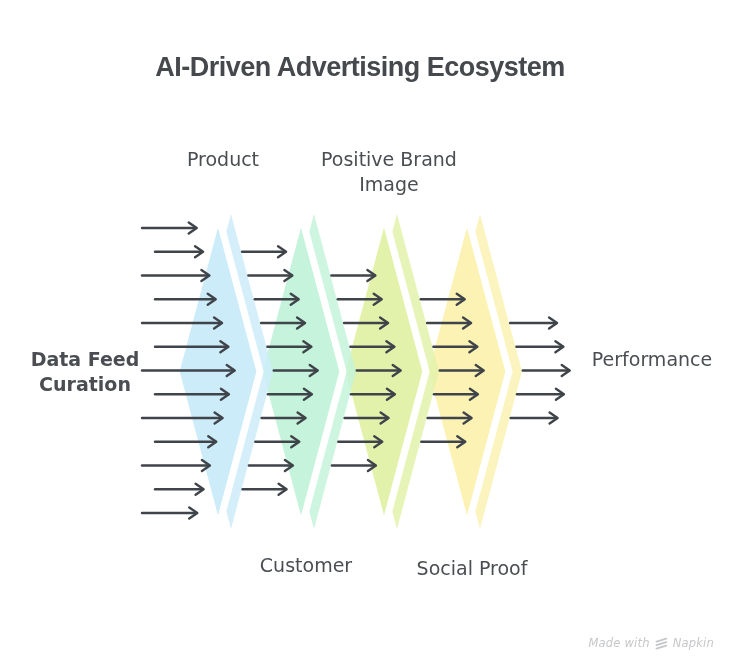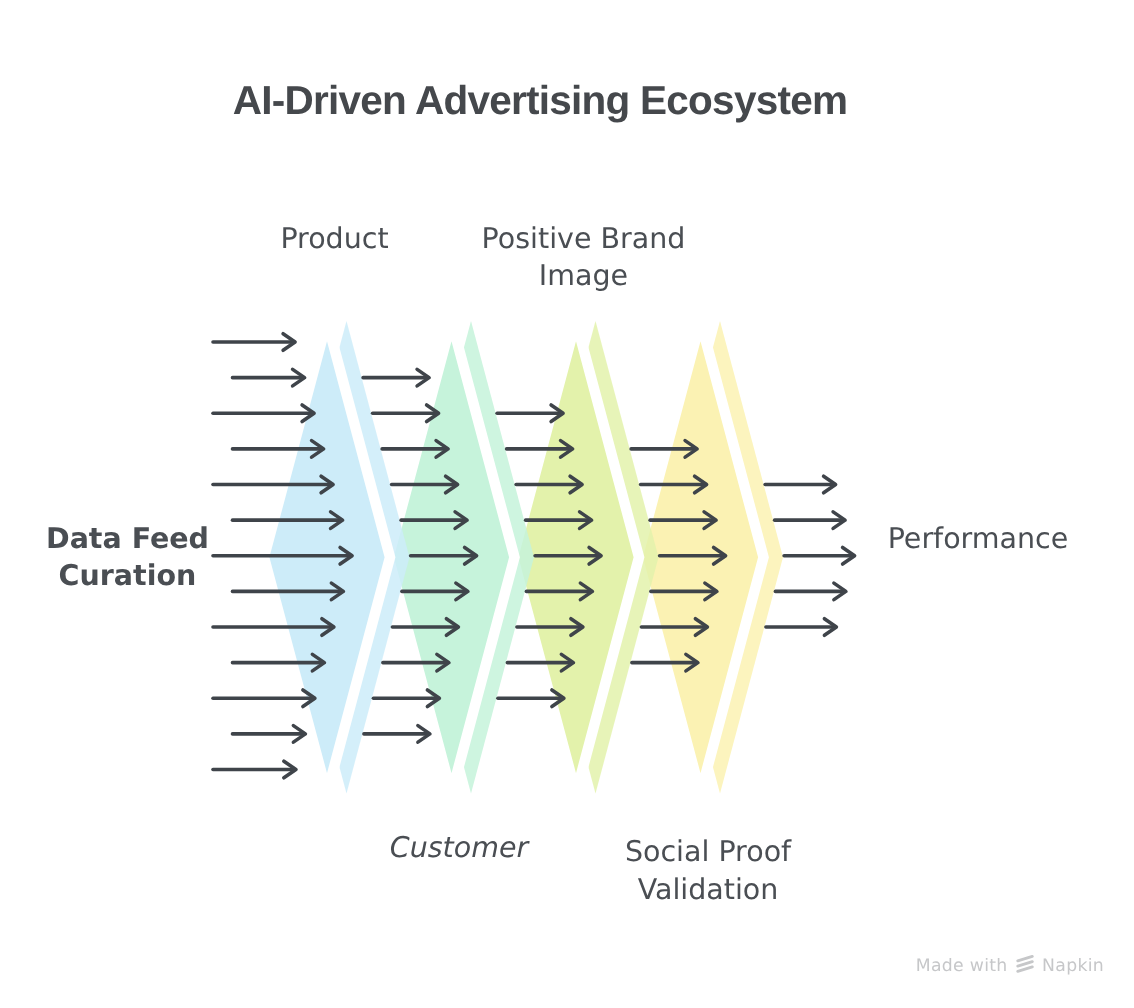--- a/index.html
+++ b/index.html
@@ -4,22 +4,22 @@
 <style>
   html,body{margin:0;padding:0;background:#ffffff;}
   #stage{position:relative;width:756px;height:672px;background:#ffffff;overflow:hidden;
          font-family:"DejaVu Sans",sans-serif;}
   #title{position:absolute;top:52px;left:0;width:720px;text-align:center;
          font-size:27px;font-weight:700;letter-spacing:-0.5px;color:#45484c;
          font-family:"Liberation Sans","DejaVu Sans",sans-serif;}
   #diagram-svg{position:absolute;left:0;top:0;}
   .dlabel{position:absolute;transform:translateX(-50%);text-align:center;
           font-size:19px;line-height:25px;color:#4a4e53;white-space:nowrap;}
-  #watermark{position:absolute;right:20px;top:636px;display:flex;align-items:flex-start;gap:5px;
-             font-size:11.5px;color:#c6c7c9;letter-spacing:0.2px;}
+  #watermark{position:absolute;right:42px;top:636px;display:flex;align-items:center;gap:5px;
+             font-size:11.5px;color:#c6c7c9;letter-spacing:0.2px;font-style:italic;}
   #watermark svg{display:block;}
 </style>
 </head>
 <body>
 
 <div id="stage">
   <div id="title">AI-Driven Advertising Ecosystem</div>
 
   <svg id="diagram-svg" width="756" height="672" viewBox="0 0 756 672">
       <path d="M 480 214 L 522 371.5 L 480 529 L 438 371.5 Z" fill="#fbf2b3" opacity="0.85"></path>
@@ -119,30 +119,29 @@
       <line x1="516.9333333333334" y1="394.25" x2="562.9333333333334" y2="394.25" stroke="#3f444a" stroke-width="2.4" stroke-linecap="round"></line>
       <polyline points="555.9333333333334,388.75 563.9333333333334,394.25 555.9333333333334,399.75" fill="none" stroke="#3f444a" stroke-width="2.4" stroke-linecap="round" stroke-linejoin="round"></polyline>
       <line x1="510.6" y1="418" x2="556.6" y2="418" stroke="#3f444a" stroke-width="2.4" stroke-linecap="round"></line>
       <polyline points="549.6,412.5 557.6,418 549.6,423.5" fill="none" stroke="#3f444a" stroke-width="2.4" stroke-linecap="round" stroke-linejoin="round"></polyline>
     </svg>
 
   <div id="labels">
       <div class="dlabel" style="left: 223px; top: 147px;">
         <div>Product</div>
       </div>
-      <div class="dlabel" style="left: 306px; top: 553px; font-style: italic;">
+      <div class="dlabel" style="left: 306px; top: 553px;">
         <div>Customer</div>
       </div>
       <div class="dlabel" style="left: 389px; top: 147px;">
         <div>Positive Brand</div>
         <div>Image</div>
       </div>
       <div class="dlabel" style="left: 472px; top: 556px;">
         <div>Social Proof</div>
-        <div>Validation</div>
       </div>
       <div class="dlabel" style="left: 85px; top: 347px; font-weight: bold;">
         <div>Data Feed</div>
         <div>Curation</div>
       </div>
       <div class="dlabel" style="left: 652px; top: 347px;">
         <div>Performance</div>
       </div>
     </div>
 

